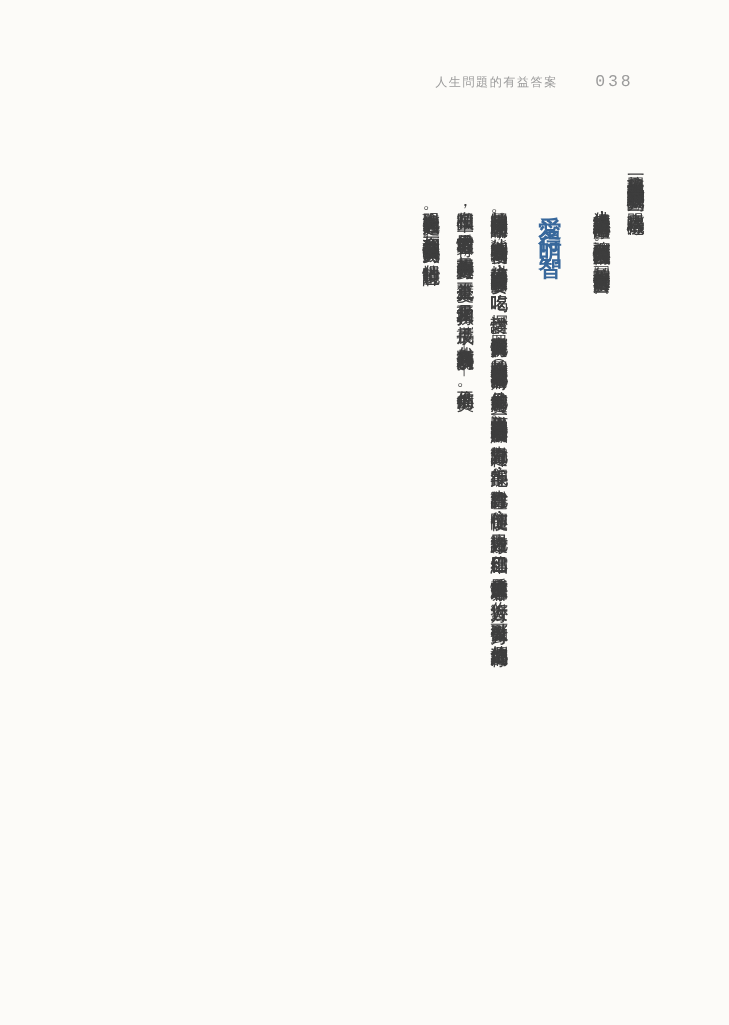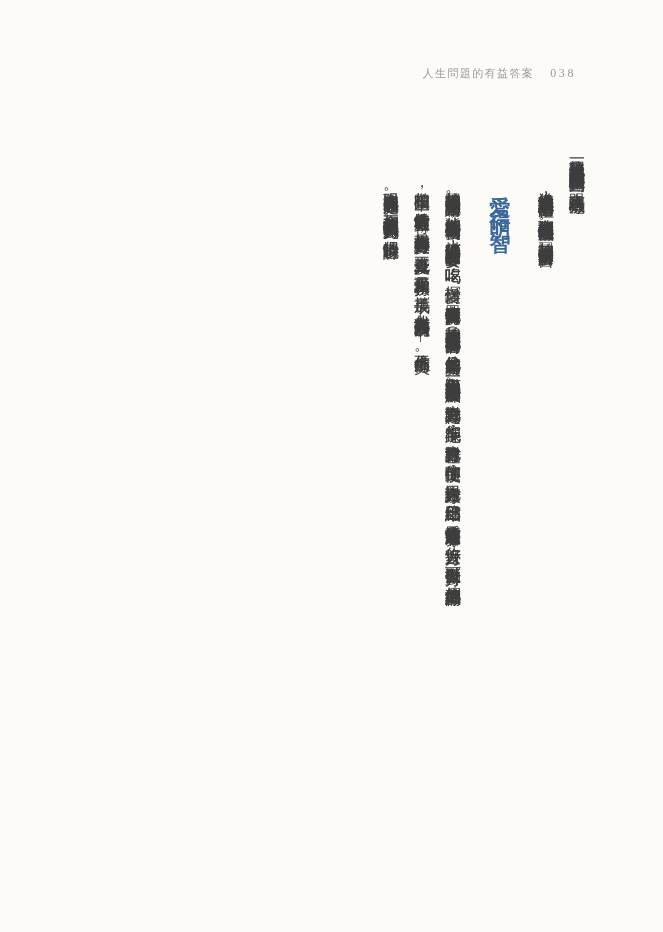--- a/index.html
+++ b/index.html
@@ -21,25 +21,26 @@
   .page-header {
     position: absolute;
     top: 66px;
     right: 87px;
     color: #9b9b9b;
     font-size: 11px;
     letter-spacing: 1.4px;
     white-space: nowrap;
   }
   .book-title {
-    margin-right: 16px;
+    margin-right: 34px;
   }
   .page-number {
-    font-size: 12px;
+    font-size: 15px;
     letter-spacing: 2.6px;
+    font-family: Liberation Mono, monospace;
   }
   
   .content {
     position: absolute;
     top: 148px;
     right: 70px;
     height: 690px;
     writing-mode: vertical-rl;
     text-orientation: mixed;
     font-size: 16px;

